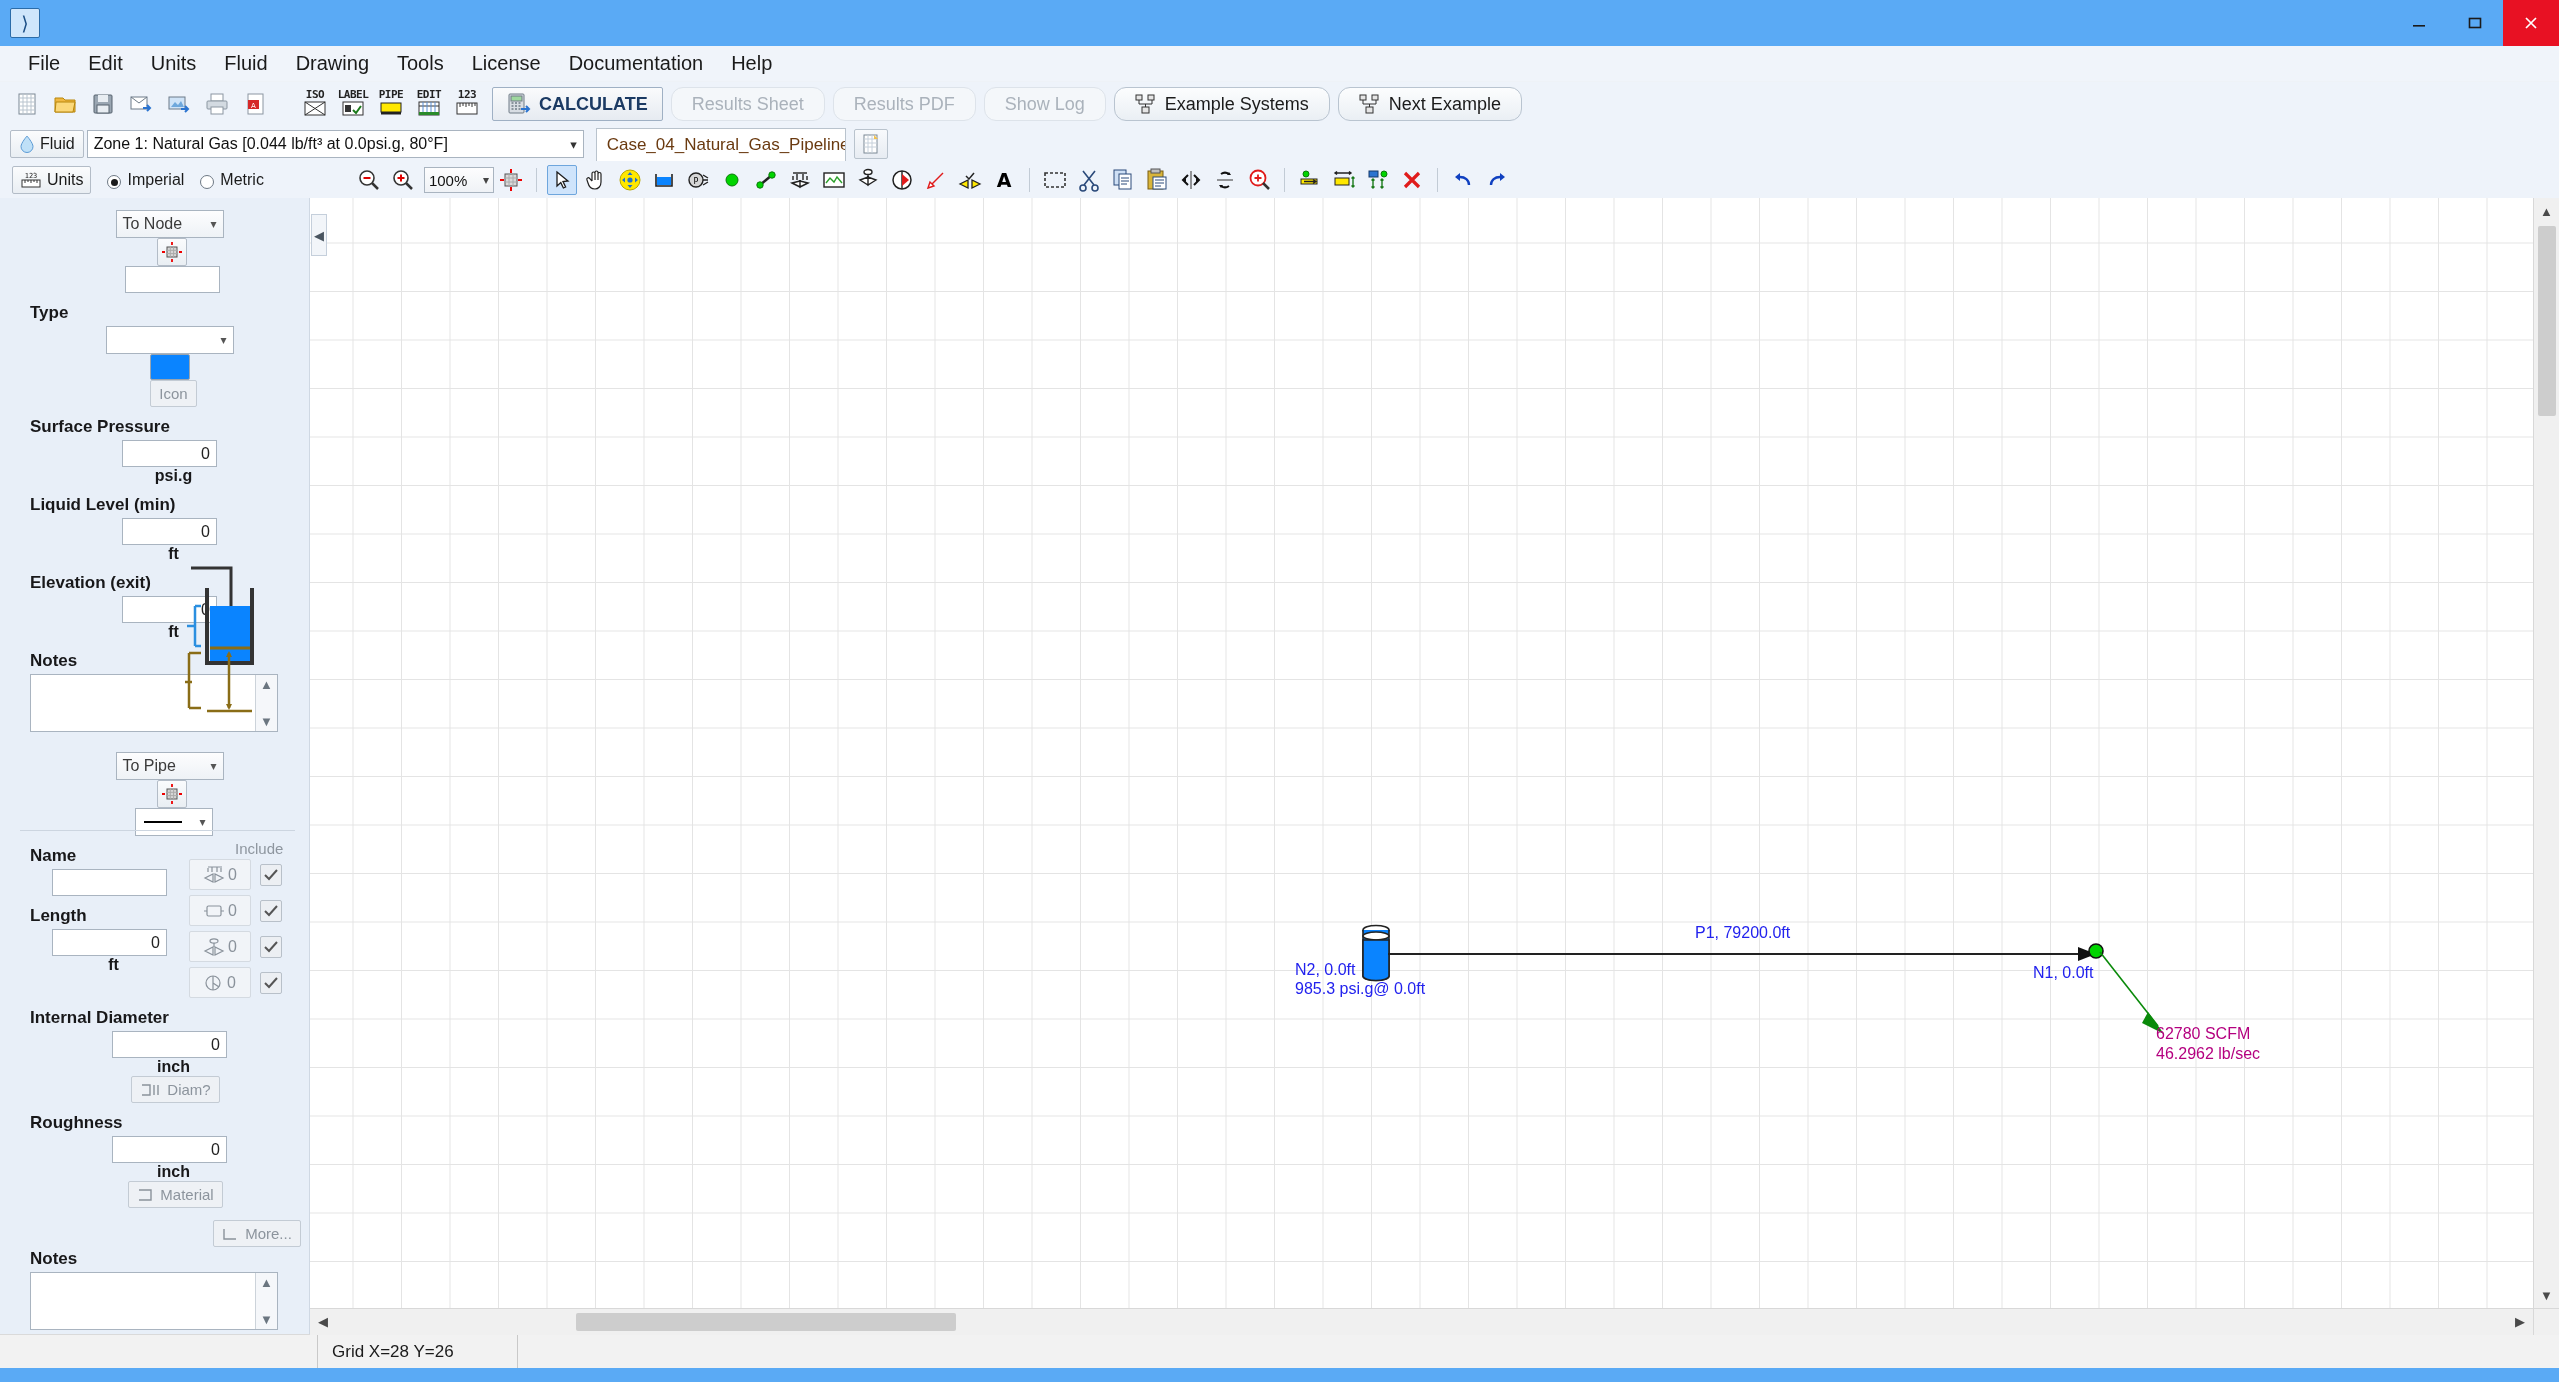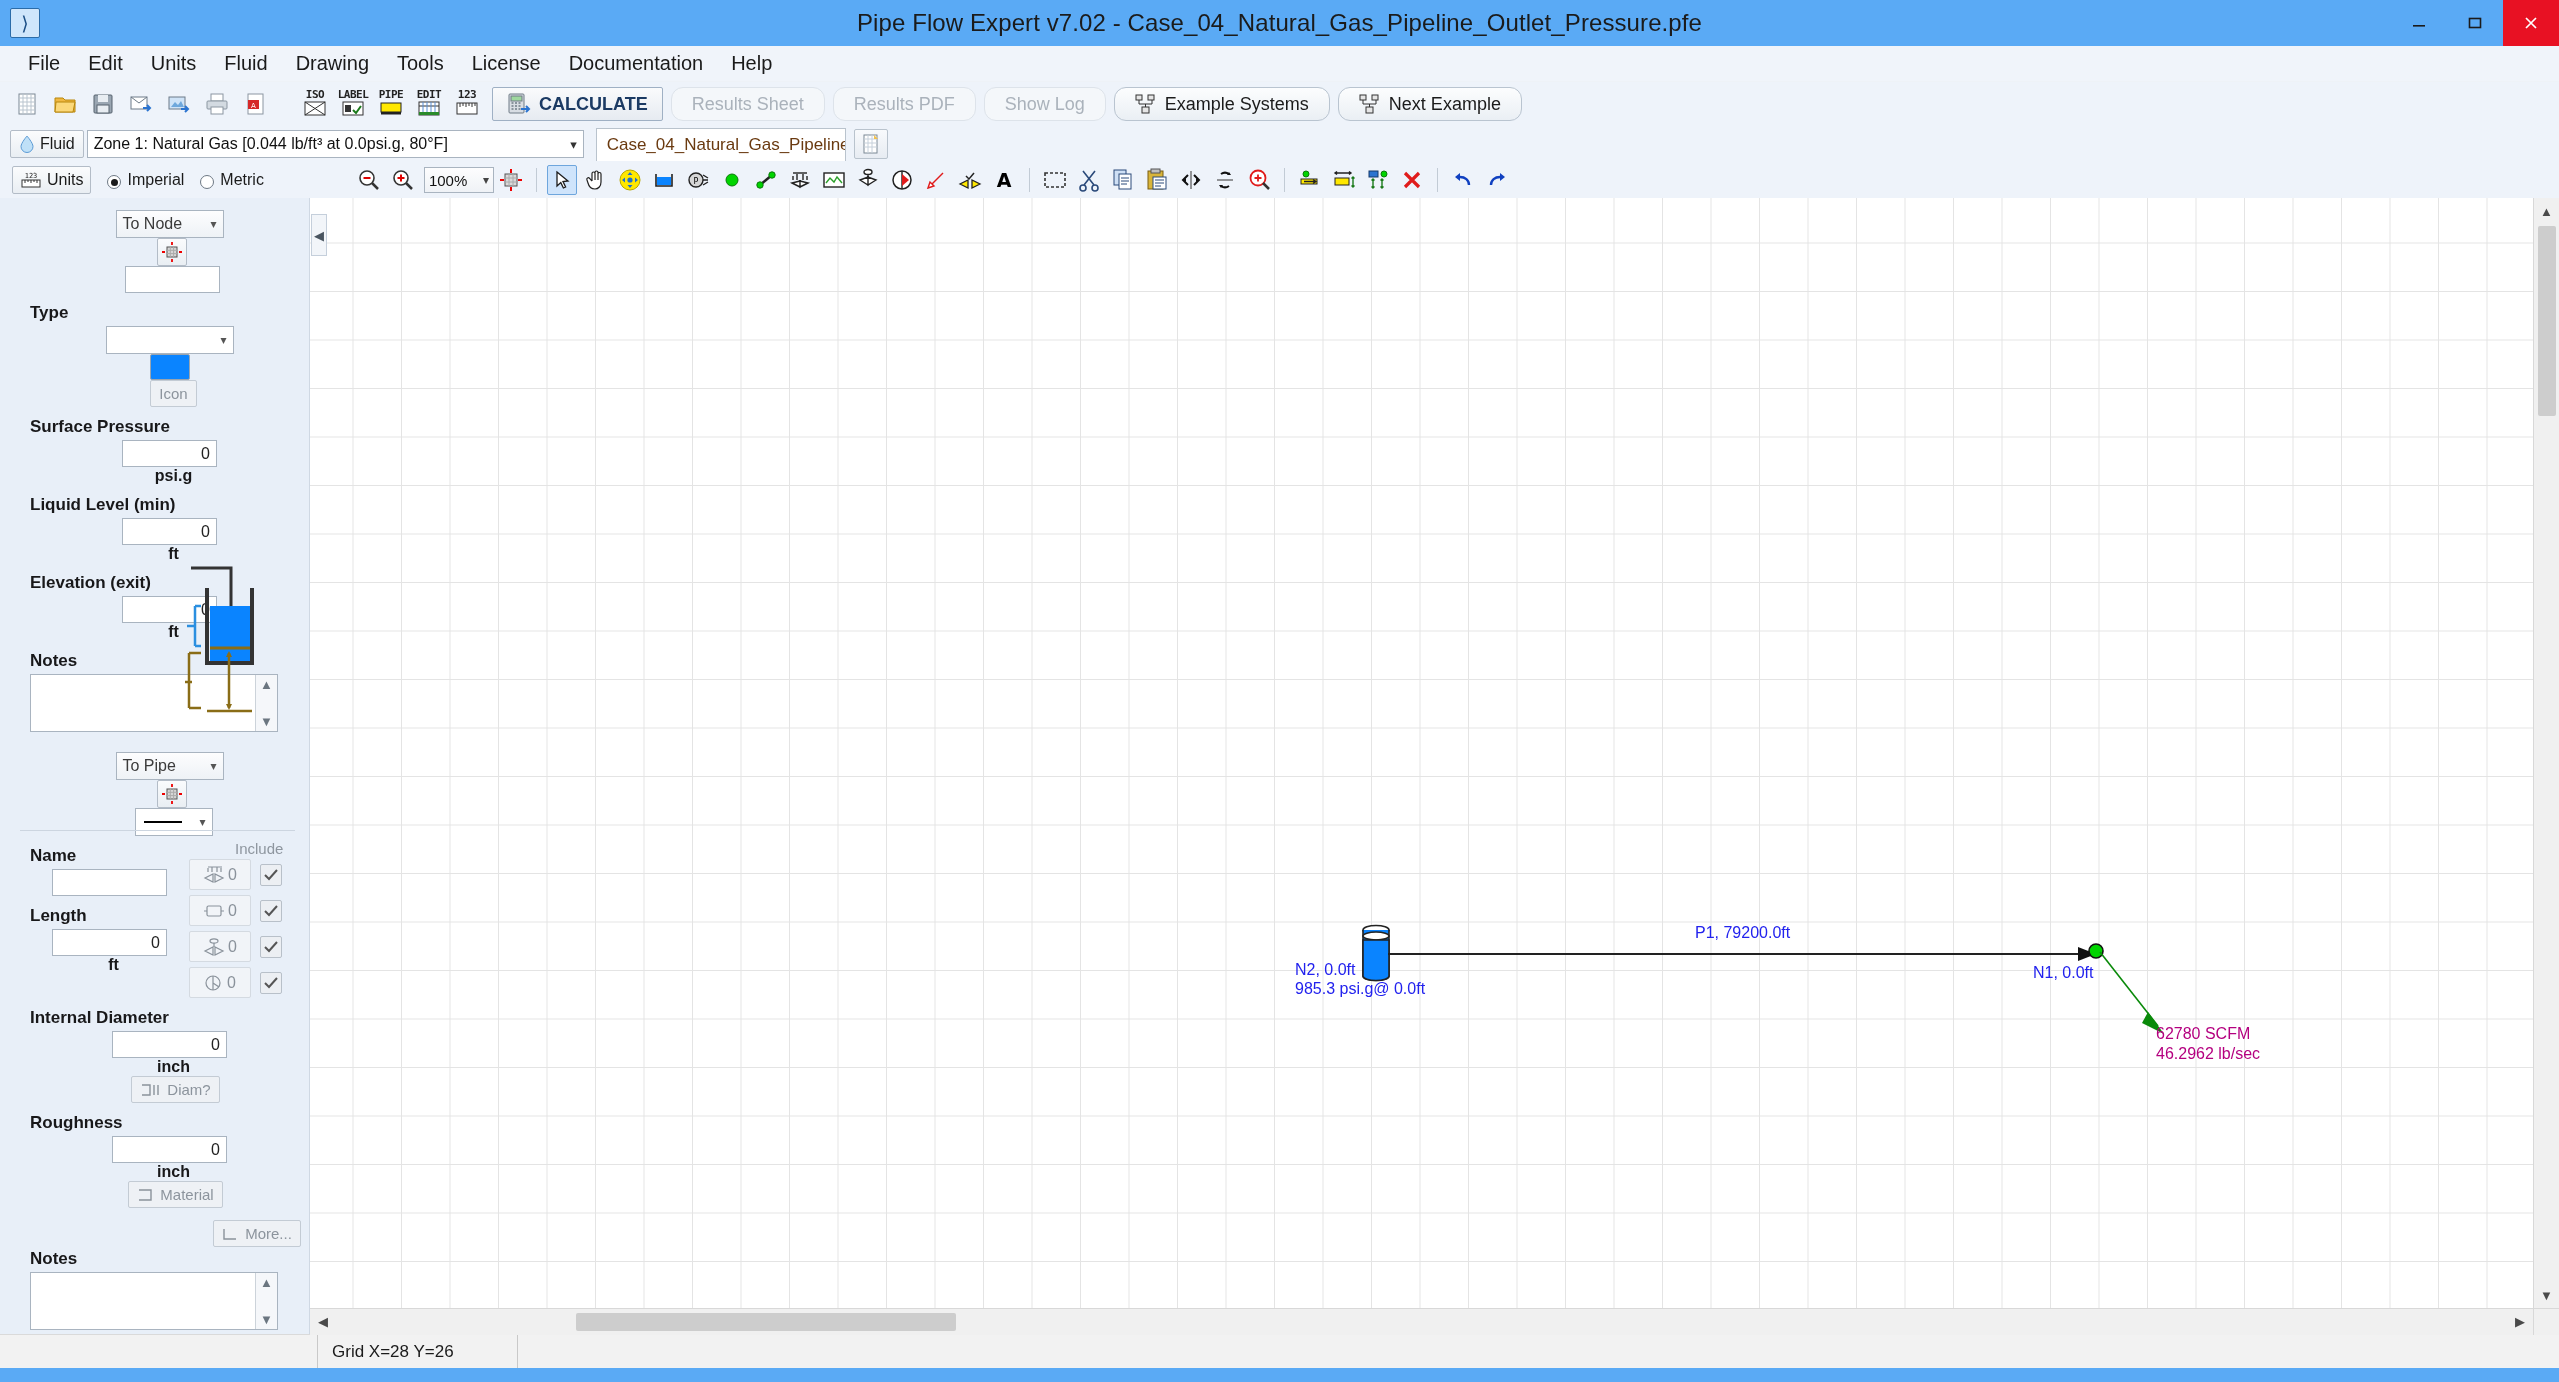--- a/index.html
+++ b/index.html
@@ -161,21 +161,20 @@
 </style>
 </head>
 <body>
 
 <div class="app">
 
   <div class="titlebar">
     <div class="app-logo">
         <span>⟩</span>
       </div>
-    <div class="title-text">Pipe Flow Expert v7.02 - Case_04_Natural_Gas_Pipeline_Outlet_Pressure.pfe</div>
     <div class="winbtns">
       <div class="winbtn">
         <svg width="20" height="20" viewBox="0 0 20 20">
             <rect x="4" y="12" width="12" height="1.6" fill="#1b1b1b"></rect>
           </svg>
       </div>
       <div class="winbtn">
         <svg width="20" height="20" viewBox="0 0 20 20">
             <rect x="4.5" y="5.5" width="11" height="9" fill="none" stroke="#1b1b1b" stroke-width="1.6"></rect>
           </svg>

